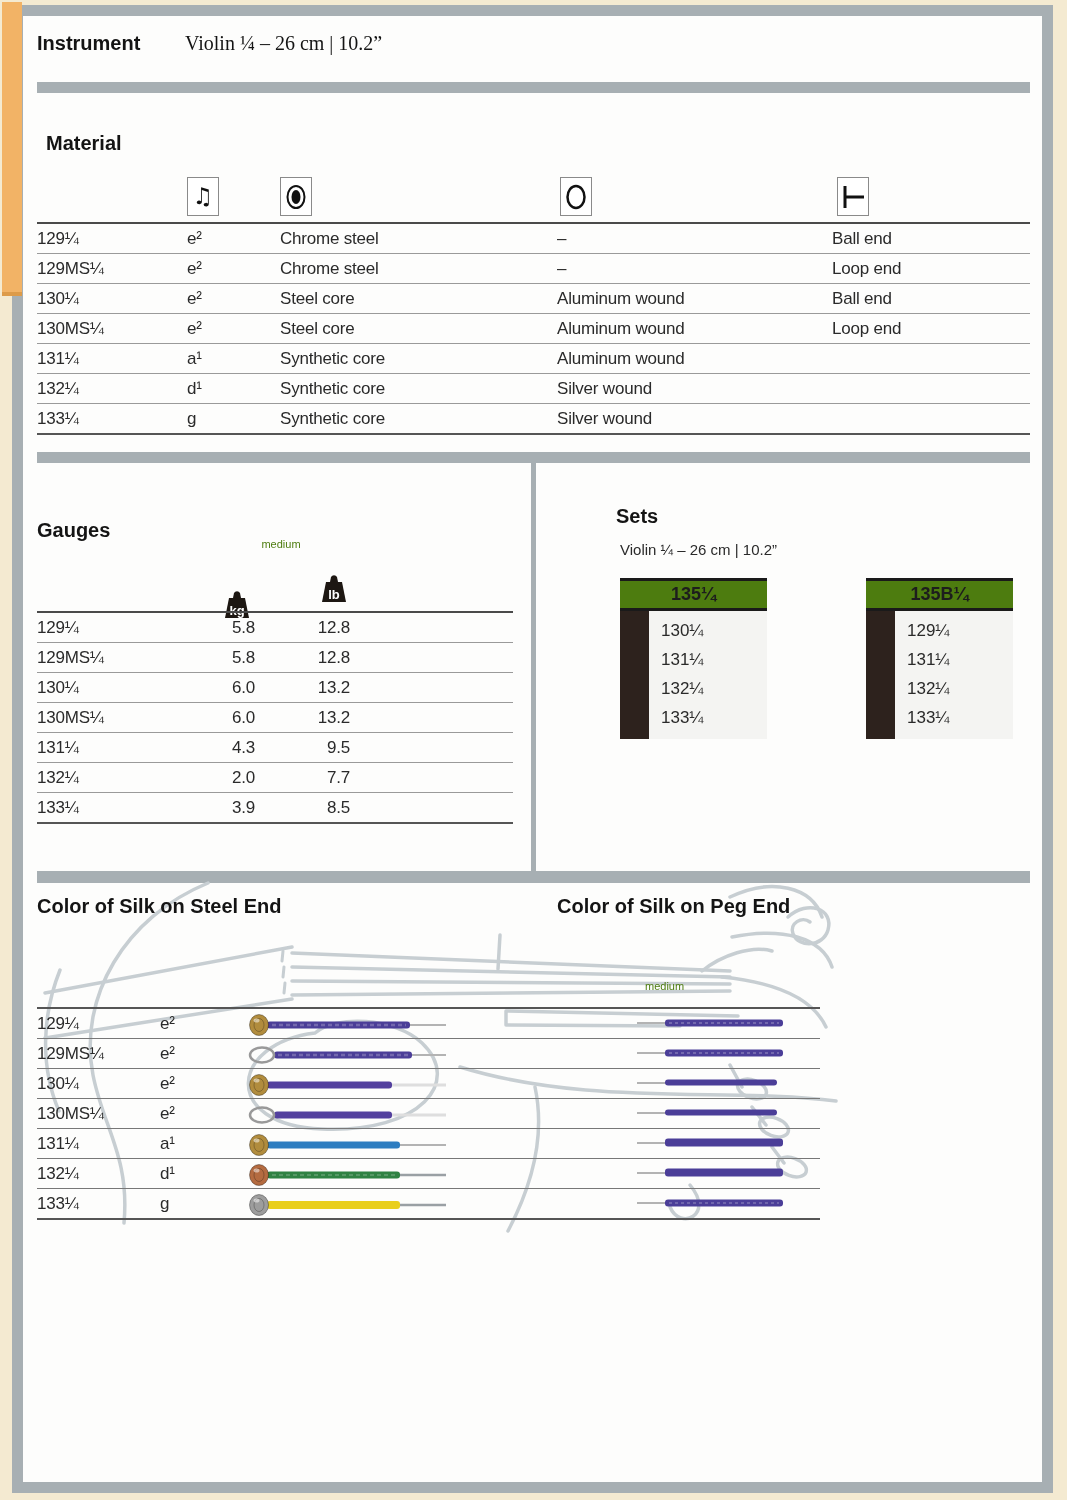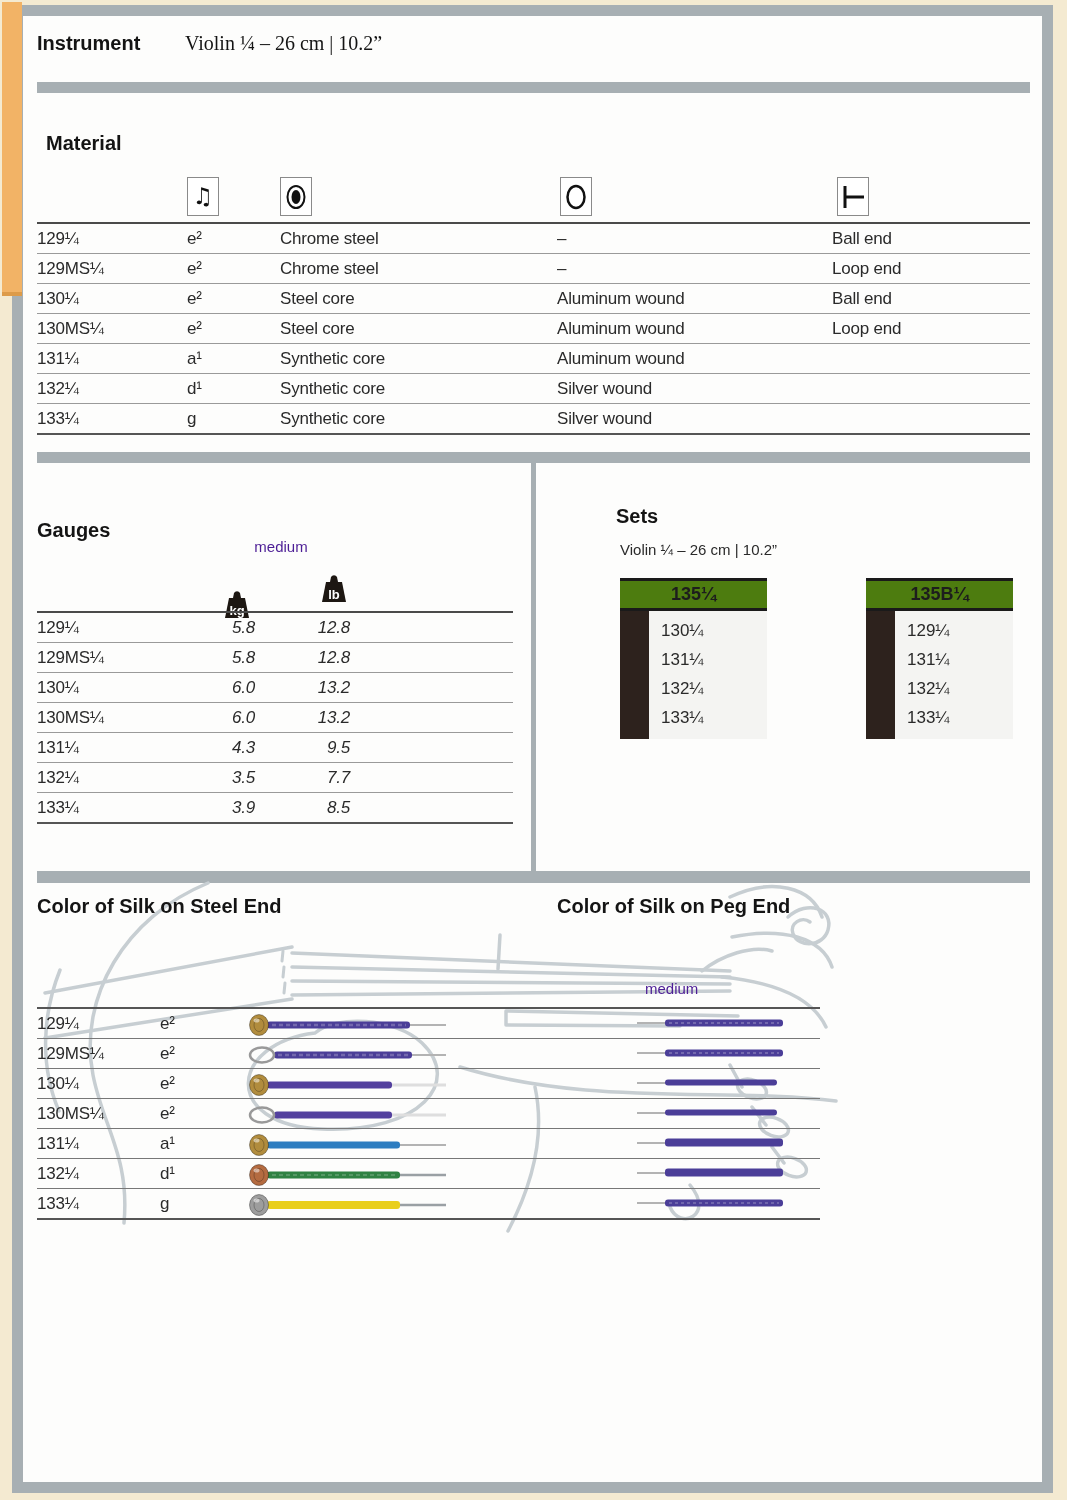--- a/index.html
+++ b/index.html
@@ -15,21 +15,21 @@
   .graybar{position:absolute;background:#a7afb3;}
   .z1{z-index:1;}
 
   
   .tbl{position:absolute;border-top:2px solid #4a4a4a;}
   .trow{display:grid;height:29px;align-items:center;border-bottom:1px solid #9a9a9a;
         font-size:17px;color:#2a2a2a;letter-spacing:-0.2px;}
   .trow:last-child{border-bottom:2px solid #555;}
   .mat .trow{grid-template-columns:150px 93px 277px 275px 1fr;}
   .gau .trow{grid-template-columns:150px 68px 95px;}
-  .gau .num{text-align:right;font-style:italic;}
+  .gau .num{text-align:right;}
 
   .iconbox{position:absolute;width:30px;height:37px;background:#fff;border:1px solid #8a8a8a;
            display:flex;align-items:center;justify-content:center;}
   .note-glyph{font-family:"DejaVu Sans",sans-serif;font-size:23px;color:#111;line-height:1;}
 
   
   .set-card{position:absolute;width:147px;}
   .card-toprule{height:3px;background:#1a1a1a;}
   .card-header{height:27px;background:#4d7c0f;border-bottom:3px solid #1a1a1a;text-align:center;
                font-weight:bold;font-size:18px;line-height:27px;color:#1d1d1d;}
@@ -37,21 +37,21 @@
   .card-bar{position:absolute;left:0;top:0;bottom:0;width:29px;background:#2d221d;}
   .card-item{line-height:29px;font-size:17px;color:#2a2a2a;}
 
   
   .silk{position:absolute;border-top:2px solid #555;z-index:1;}
   .silk .trow{grid-template-columns:123px 88px 1fr;border-bottom:1px solid #777;position:relative;}
   .silk .trow:last-child{border-bottom:2px solid #555;}
   .ball-svg{margin-top:2px;}
   .peg-svg{position:absolute;left:598px;top:4px;}
   .sketch{position:absolute;left:30px;top:875px;z-index:0;}
-  .medium-label{font-size:15px;color:#4c1d95;}
+  .medium-label{font-size:11px;color:#4d7c0f;}
 </style>
 </head>
 <body>
 
 <div class="page">
   <div class="frame"></div>
   <div class="orange-tab"></div>
 
   <div class="abs serif-bold z1" style="left:37px;top:32px;">Instrument</div>
   <div class="abs serif z1" style="left:185px;top:32px;">Violin ¼ – 26 cm | 10.2”</div>
@@ -173,21 +173,21 @@
         <span class="num">6.0</span>
         <span class="num">13.2</span>
       </div>
     <div class="trow">
         <span>131¼</span>
         <span class="num">4.3</span>
         <span class="num">9.5</span>
       </div>
     <div class="trow">
         <span>132¼</span>
-        <span class="num">3.5</span>
+        <span class="num">2.0</span>
         <span class="num">7.7</span>
       </div>
     <div class="trow">
         <span>133¼</span>
         <span class="num">3.9</span>
         <span class="num">8.5</span>
       </div>
   </div>
 
   <div class="abs serif-bold z1" style="left:616px;top:505px;">Sets</div>

